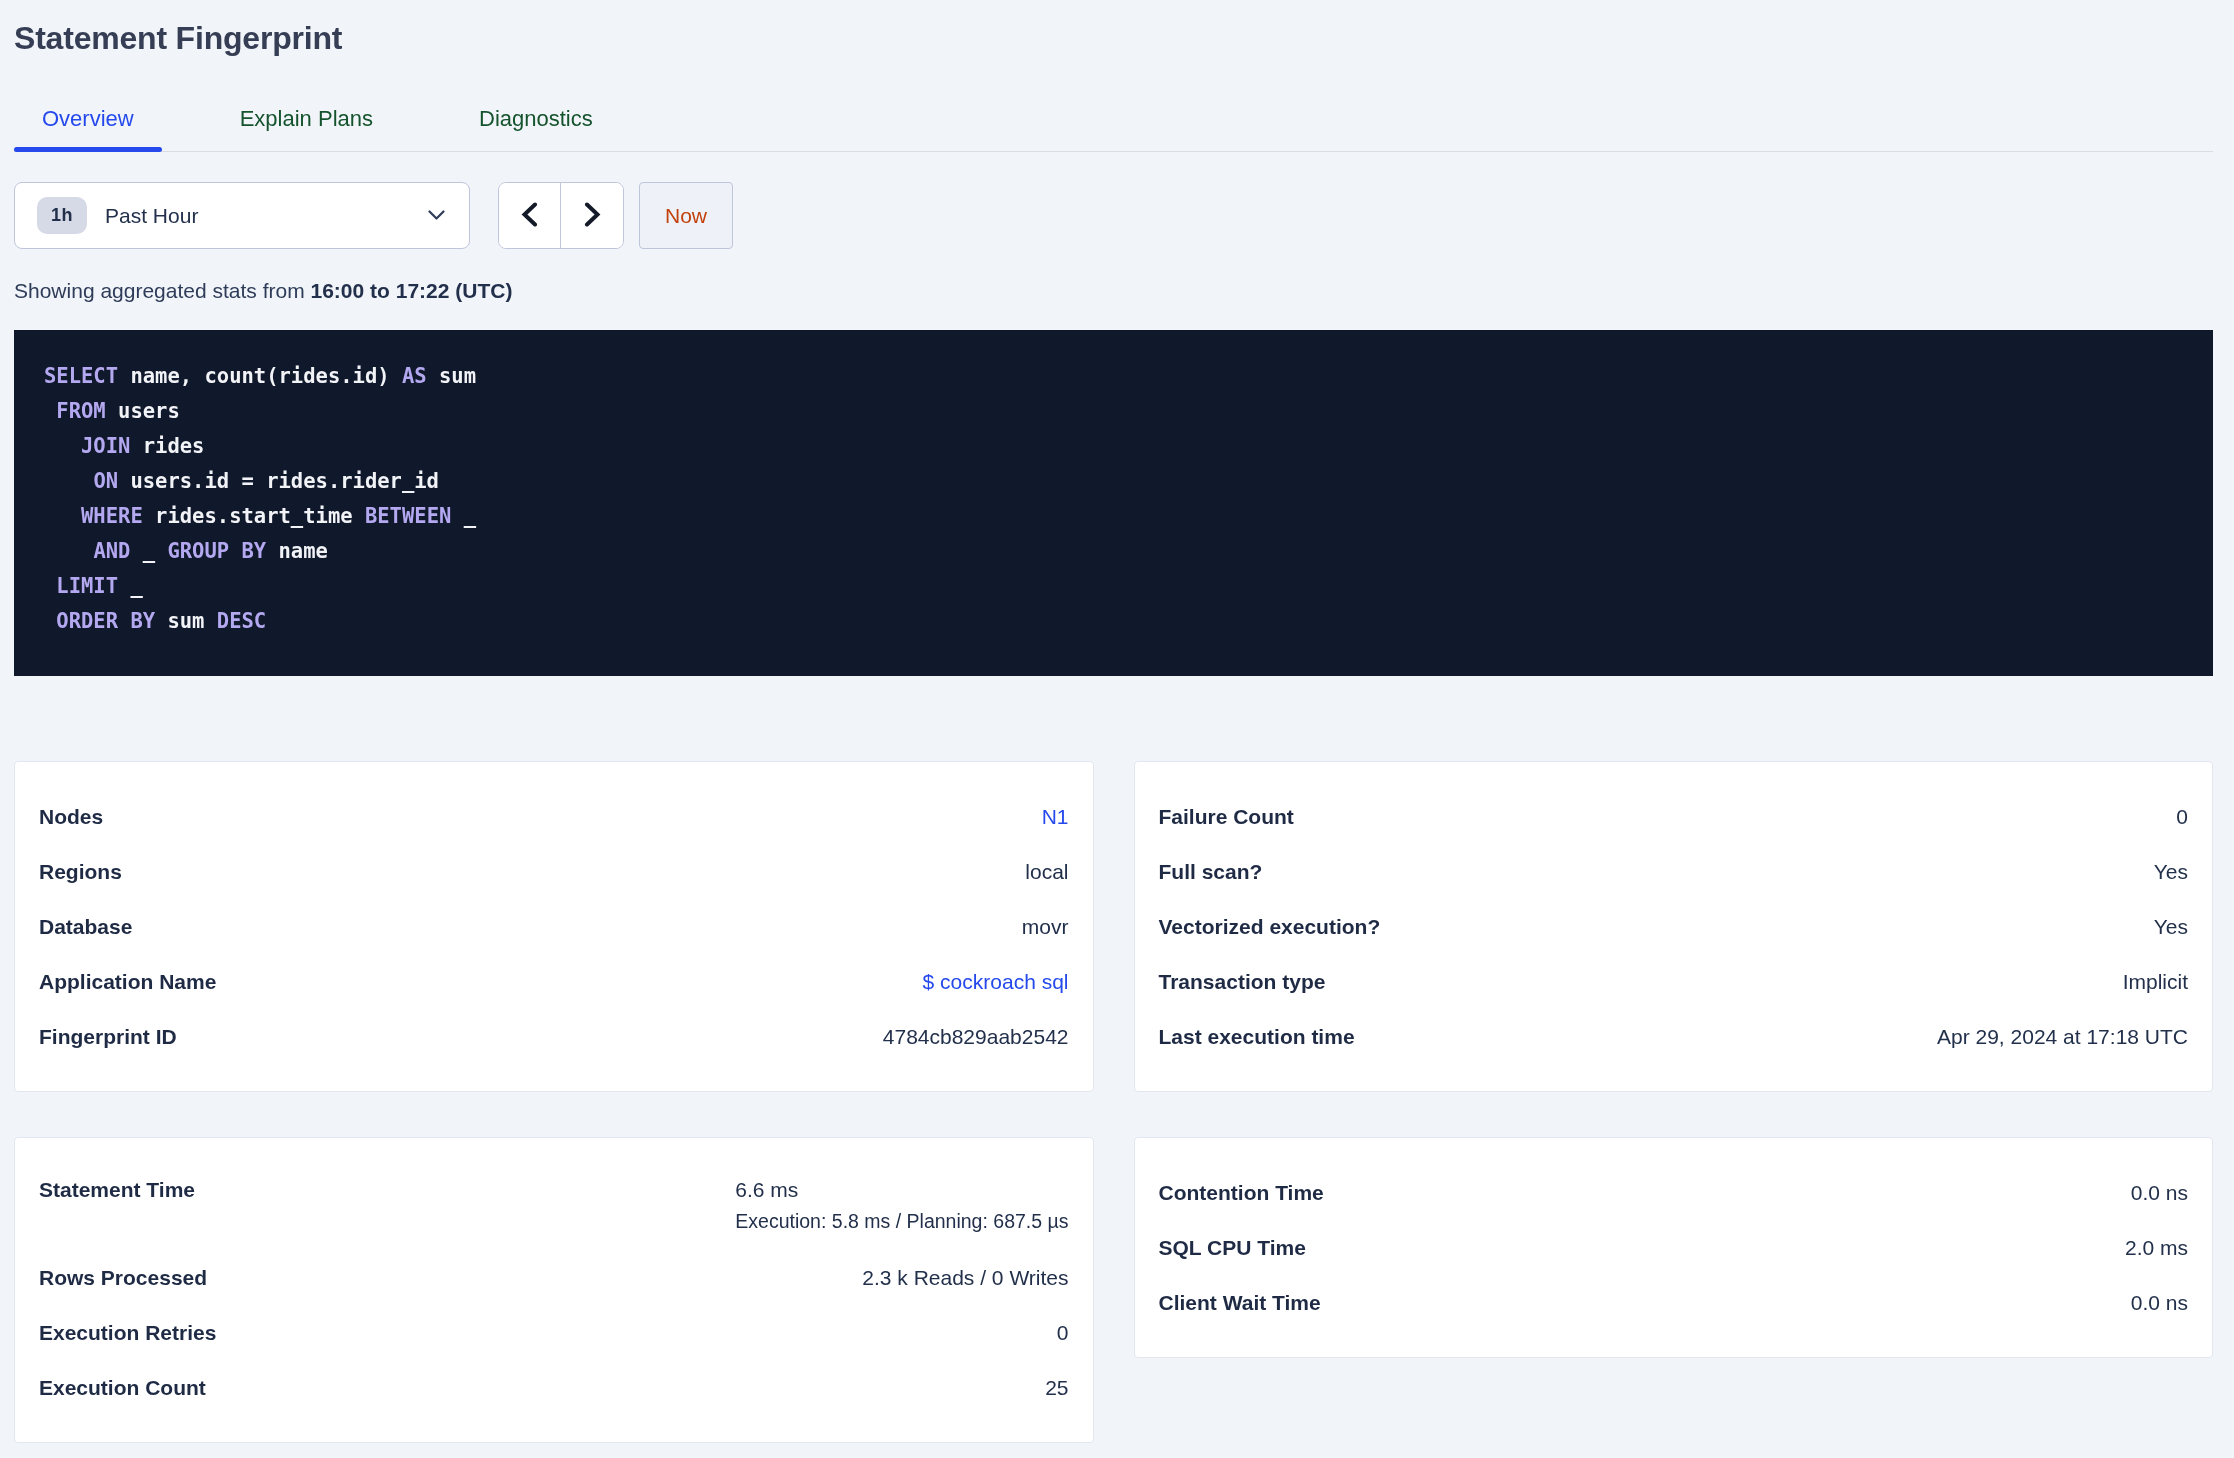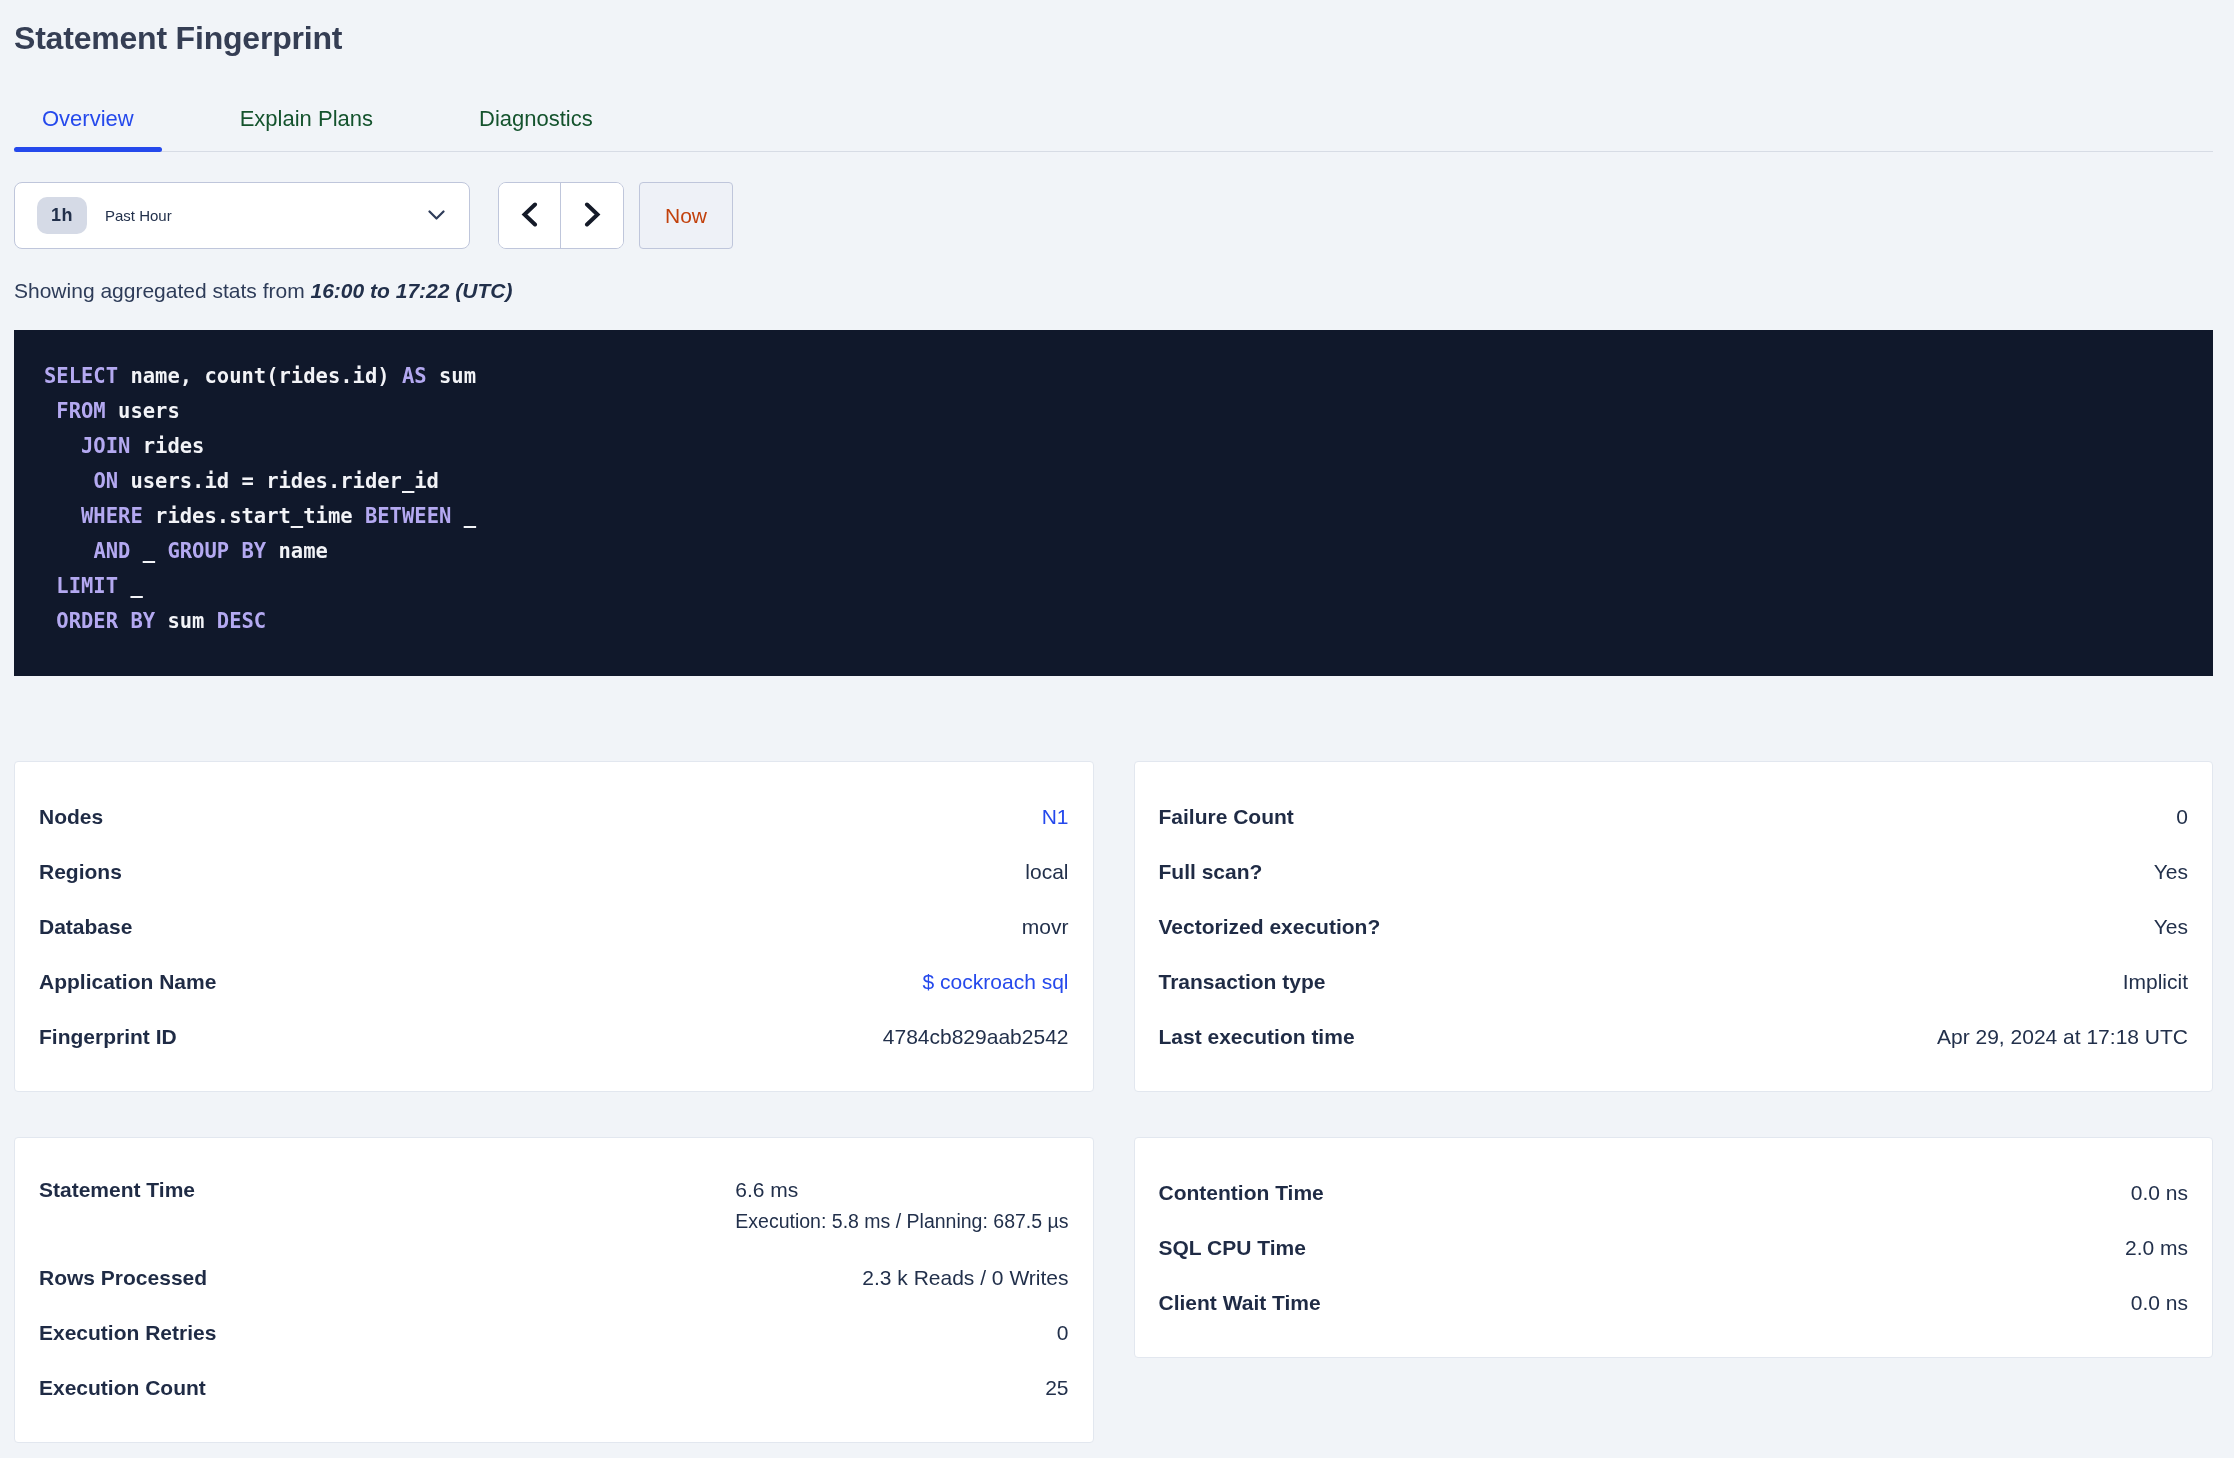--- a/index.html
+++ b/index.html
@@ -57,41 +57,41 @@
     display:flex;align-items:center;
     width:456px;background:#fff;
     border:1px solid var(--control-border);border-radius:8px;
     padding:0 24px 0 22px;cursor:pointer;
   }
   .range-badge{
     background:var(--badge-bg);border-radius:10px;
     font-size:18px;font-weight:700;color:#22304b;
     padding:8px 14px;letter-spacing:0.5px;
   }
-  .range-label{font-size:15px;color:#22304b;margin-left:18px;flex:1;}
+  .range-label{font-size:21px;color:#22304b;margin-left:18px;flex:1;}
   .arrow-group{
     display:flex;margin-left:28px;
     border:1px solid var(--control-border);border-radius:8px;
     background:#fff;overflow:hidden;
   }
   .arrow-btn{
     width:62px;border:none;background:#fff;cursor:pointer;
     display:flex;align-items:center;justify-content:center;padding:0;
   }
   .arrow-btn:first-child{border-right:1px solid var(--control-border);}
   .now-btn{
     margin-left:15px;width:94px;
     border:1px solid var(--control-border);border-radius:4px;
     background:var(--now-button-bg);
     font-family:"Liberation Sans", sans-serif;
     font-size:21px;font-weight:400;color:#c2410c;cursor:pointer;
   }
 
   .summary{margin:30px 0 0 0;font-size:21px;color:var(--summary-color);}
-  .summary strong{font-weight:700;color:#22304b;font-style:italic;}
+  .summary strong{font-weight:700;color:#22304b;}
 
   .sql-box{
     margin-top:27px;
     background:var(--sql-bg);
     border-radius:0;
     padding:29px 30px 37px 30px;
     font-family:"DejaVu Sans Mono", monospace;
     font-size:20.5px;font-weight:700;
     color:var(--sql-text);
   }

